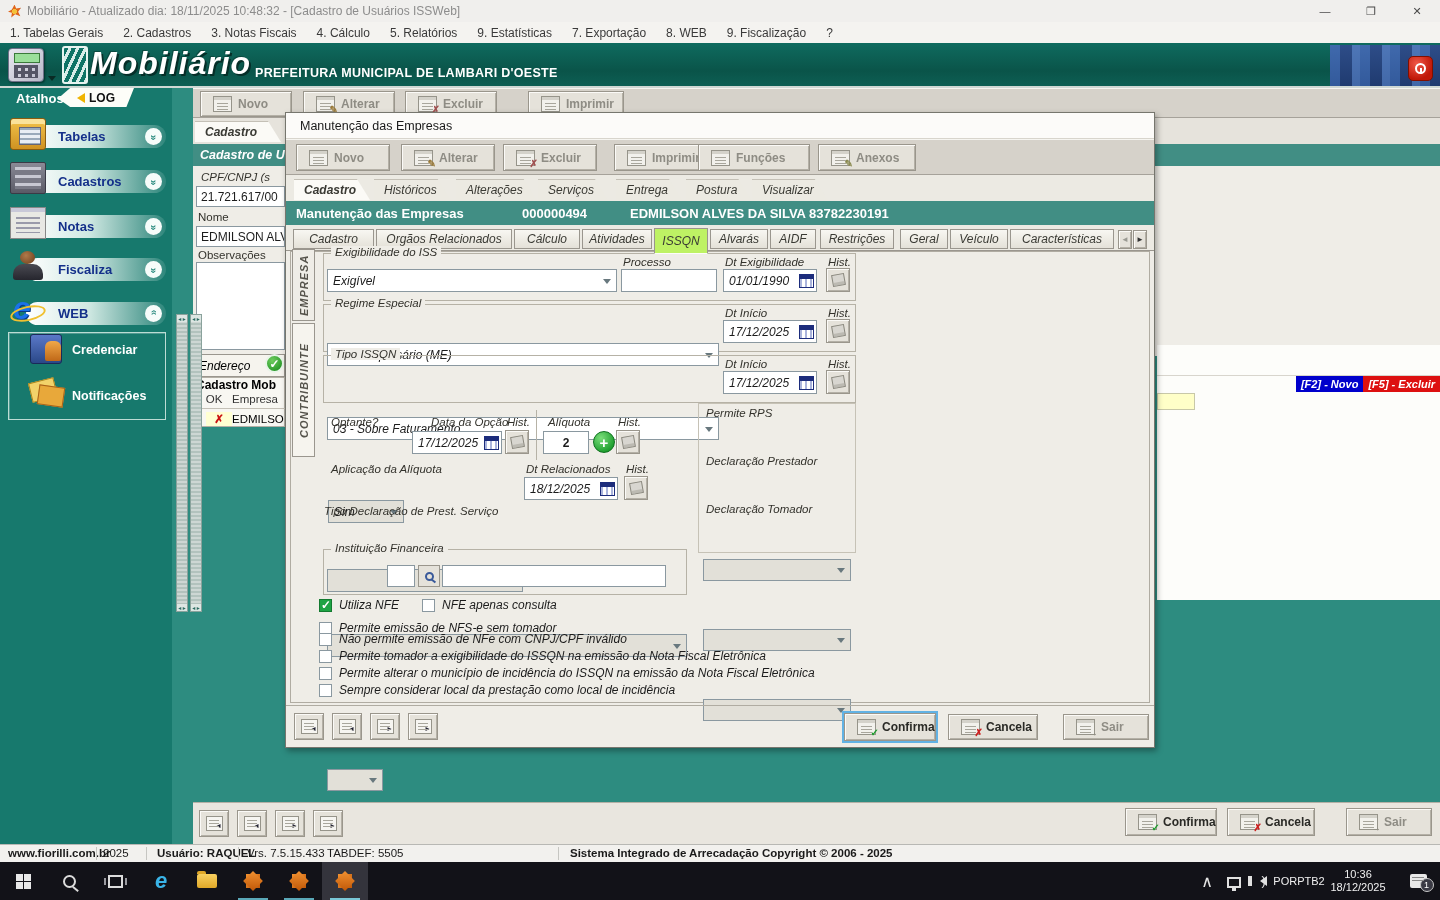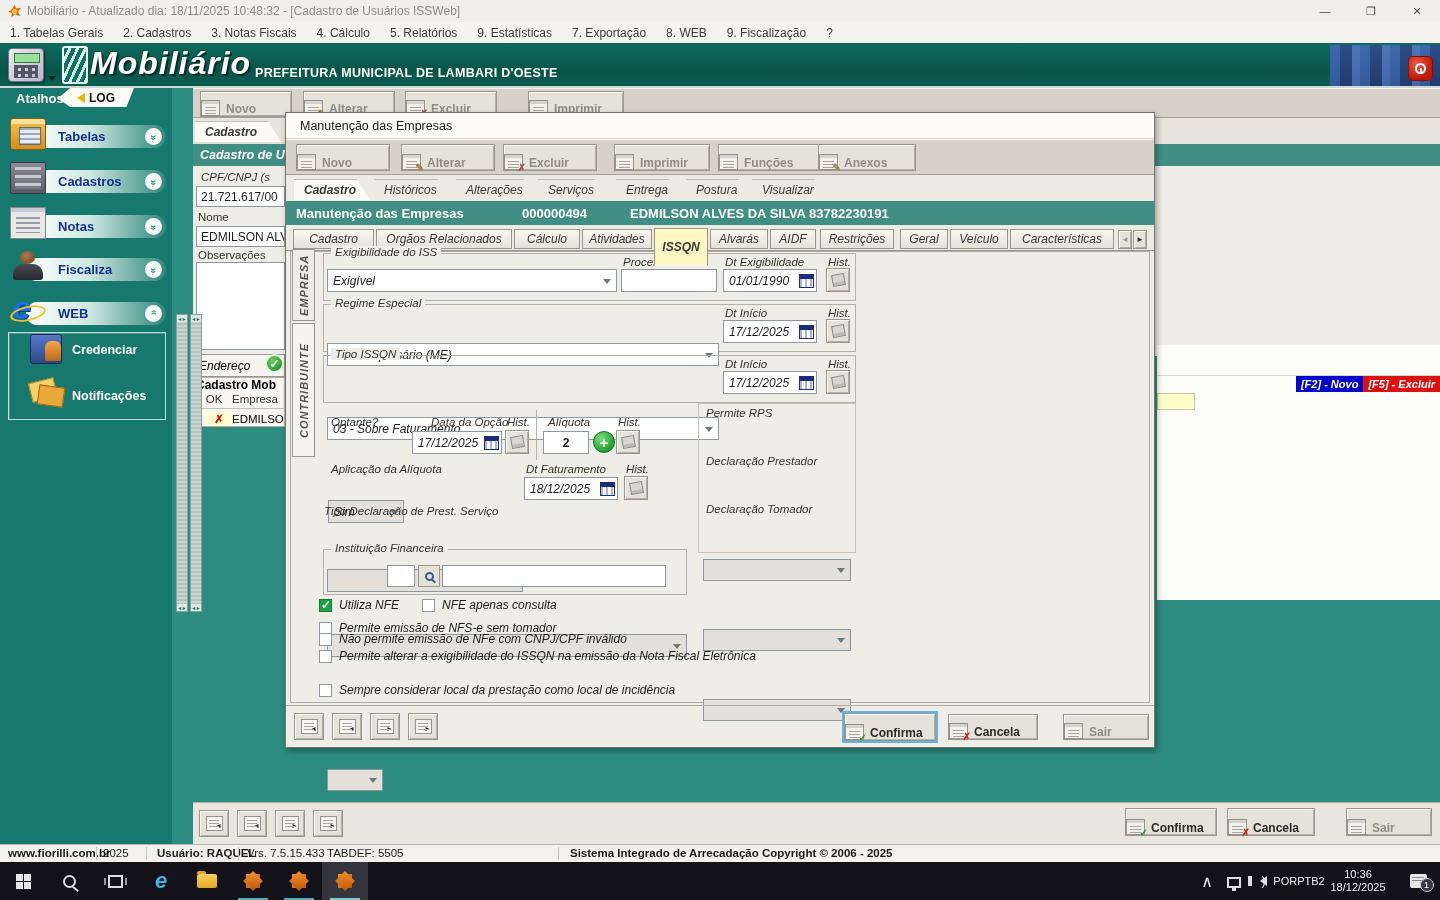--- a/index.html
+++ b/index.html
@@ -57,21 +57,21 @@
 .ico-web::after{content:"";position:absolute;left:2px;top:10px;width:32px;height:11px;border:2px solid #f0c030;border-radius:50%;transform:rotate(-12deg)}
 .ico-cred{background:linear-gradient(#5a78c8,#2a4888);border:1px solid #1a2a58;border-radius:3px}
 .ico-cred::after{content:"";position:absolute;left:14px;top:6px;width:16px;height:20px;border-radius:6px 6px 2px 2px;background:linear-gradient(#f0a848,#c06818)}
 .ico-notif{background:transparent}
 .ico-notif::before{content:"";position:absolute;left:2px;top:4px;width:24px;height:18px;background:#f2d26a;border:1px solid #a8821a;transform:rotate(-14deg)}
 .ico-notif::after{content:"";position:absolute;left:10px;top:10px;width:24px;height:18px;background:#e8a83a;border:1px solid #a8621a;transform:rotate(8deg)}
 
 .panel{background:#efede7}
 .graybar{background:#d6d2ca;border-top:1px solid #f6f5f1;border-bottom:1px solid #a6a29a}
 .tealbar{background:#418e84;color:#fff;font-weight:bold}
-.btn{display:flex;align-items:flex-end;gap:6px;justify-content:flex-start;padding-left:0;background:#e5e2da;border:1px solid #9a968c;box-shadow:inset 1px 1px 0 #fbfaf7,inset -1px -1px 0 #b4b0a6;font-size:12px;font-weight:bold;color:#2a2a26}
+.btn{display:flex;align-items:center;gap:6px;justify-content:flex-start;padding-left:12px;background:#e5e2da;border:1px solid #9a968c;box-shadow:inset 1px 1px 0 #fbfaf7,inset -1px -1px 0 #b4b0a6;font-size:12px;font-weight:bold;color:#2a2a26}
 .btn.disabled{color:#8e8c84}
 .btn.focusring{outline:2px solid #62b2e4;outline-offset:0}
 .tbico{width:19px;height:16px;background:#f2f1ec;border:1px solid #96948a;box-shadow:inset 0 3px 0 #d4d2ca;position:relative;flex:none}
 .tbico::after{content:"";position:absolute;left:3px;top:6px;width:11px;height:7px;background:repeating-linear-gradient(#a8a69c 0 1px,transparent 1px 3px)}
 .tbico .mark{position:absolute;right:-4px;bottom:-4px;font-size:10px;font-weight:bold;font-style:normal}
 .navbtn{background:#e5e2da;border:1px solid #9a968c;box-shadow:inset 1px 1px 0 #fbfaf7,inset -1px -1px 0 #b4b0a6;display:flex;align-items:center;justify-content:center}
 .navico{width:17px;height:15px;background:#f6f5f1;border:1px solid #96948a;position:relative}
 .navico::after{content:"";position:absolute;left:2px;top:3px;width:10px;height:8px;background:repeating-linear-gradient(#a8a69c 0 1px,transparent 1px 3px)}
 .navmark{position:absolute;right:1px;bottom:0;font-size:8px;color:#223}
 .dd{background:#fff;border:1px solid #8a98a0;display:flex;align-items:center;font-size:12px;font-style:italic;color:#1c1c1c;padding:0 16px 0 5px;position:relative}
@@ -85,21 +85,21 @@
 .grp{border:1px solid #b6b2a6}
 .grptitle{position:absolute;top:-8px;left:7px;background:#efede7;padding:0 4px;font-size:11.5px;font-style:italic;color:#33322c;white-space:nowrap}
 .flbl{font-size:11.5px;font-style:italic;color:#33322c;white-space:nowrap}
 .cb{width:13px;height:13px;border:1px solid #8a98a0;background:#fff;position:relative;flex:none}
 .cb.checked{background:#1ea344;border-color:#137a30}
 .cb.checked::after{content:"✓";position:absolute;left:1px;top:-2px;color:#fff;font-size:12px;font-weight:bold;font-style:normal}
 .cbrow{display:flex;align-items:center;gap:7px;font-size:12px;font-style:italic;color:#1c1c1c}
 .tab{height:21px;display:flex;align-items:center;padding:0 14px 0 10px;font-size:12px;font-style:italic;color:#3a3a34;background:#eceae2;clip-path:polygon(0 0,calc(100% - 13px) 0,100% 100%,0 100%);border-top:1px solid #c4c0b6}
 .tab.active{background:#fbfaf6;font-weight:bold}
 .itab{height:20px;display:flex;align-items:center;justify-content:center;font-size:12px;font-style:italic;background:linear-gradient(#f8f7f2,#e4e1d8);border:1px solid #9a968e;color:#3a3a34;white-space:nowrap}
-.itab.active{background:#fef9c3;font-weight:bold;height:38px;z-index:2;border-bottom-color:#fdfcf9}
+.itab.active{background:#bef264;font-weight:normal;height:26px;z-index:2;border-bottom-color:#fdfcf9}
 .vtab{writing-mode:vertical-rl;transform:rotate(180deg);display:flex;align-items:center;justify-content:center;background:#efede7;border:1px solid #9a968e;font-size:11px;font-style:italic;font-weight:bold;color:#55534b;letter-spacing:1px}
 .vscroll{width:12px;background:#cdd6d3;border:1px solid #8aa29c;background-image:repeating-linear-gradient(#b2c2bd 0 2px,transparent 2px 4px)}
 .vscroll::before,.vscroll::after{content:"◂ ▸";position:absolute;left:0;width:100%;text-align:center;font-size:6px;color:#2d6c62;background:#dde6e3}
 .vscroll::before{top:0}
 .vscroll::after{bottom:0}
 .plusbtn{width:22px;height:22px;border-radius:50%;background:radial-gradient(circle at 35% 30%,#7ade7a,#1e9e2e 75%);border:1px solid #0e701e;color:#fff;font-weight:bold;display:flex;align-items:center;justify-content:center;font-size:15px}
 .searchbtn{background:#e5e2da;border:1px solid #9a968c;display:flex;align-items:center;justify-content:center}
 .lupa{width:9px;height:9px;border:2px solid #3a5a9a;border-radius:50%;position:relative}
 .lupa::after{content:"";position:absolute;right:-4px;bottom:-3px;width:5px;height:2px;background:#3a5a9a;transform:rotate(40deg)}
 .greencheck{width:19px;height:19px;border-radius:50%;background:radial-gradient(circle at 35% 30%,#6ecc5e,#2a9a2a 75%);border:2px solid #e8f4e8;color:#fff;font-size:12px;font-weight:bold;display:flex;align-items:center;justify-content:center}
@@ -312,21 +312,21 @@
     <div class="abs btn disabled" style="left:217px;top:31px;width:94px;height:27px">
       <span class="tbico">
           <span class="mark" style="color:#a05050">✗</span>
         </span>
         <span>Excluir</span>
     </div>
     <div class="abs btn disabled" style="left:328px;top:31px;width:96px;height:27px">
       <span class="tbico"></span>
         <span>Imprimir</span>
     </div>
-    <div class="abs btn disabled" style="left:432px;top:31px;width:112px;height:27px">
+    <div class="abs btn disabled" style="left:412px;top:31px;width:112px;height:27px">
       <span class="tbico"></span>
         <span>Funções</span>
     </div>
     <div class="abs btn disabled" style="left:532px;top:31px;width:98px;height:27px">
       <span class="tbico">
           <span class="mark" style="color:#8a8a50">✎</span>
         </span>
         <span>Anexos</span>
     </div>
 
@@ -437,21 +437,21 @@
     <div class="abs plusbtn" style="left:307px;top:318px">+</div>
     <div class="abs flbl" style="left:332px;top:303px">Hist.</div>
     <div class="abs histbtn" style="left:330px;top:317px;width:24px;height:24px">
         <span class="histico"></span>
       </div>
 
     <div class="abs flbl" style="left:45px;top:350px">Aplicação da Alíquota</div>
     <div class="abs dd gray" style="left:41px;top:364px;width:196px;height:23px">
       <span class="chev"></span>
     </div>
-    <div class="abs flbl" style="left:240px;top:350px">Dt Faturamento</div>
+    <div class="abs flbl" style="left:240px;top:350px">Dt Relacionados</div>
     <div class="abs datebox" style="left:238px;top:364px;width:94px;height:23px">
       <span>18/12/2025</span>
         <span class="cal"></span>
     </div>
     <div class="abs flbl" style="left:340px;top:350px">Hist.</div>
     <div class="abs histbtn" style="left:338px;top:363px;width:24px;height:24px">
         <span class="histico"></span>
       </div>
 
     <div class="abs flbl" style="left:38px;top:392px">Tipo Declaração de Prest. Serviço</div>
@@ -496,21 +496,25 @@
     <div class="abs cbrow" style="left:33px;top:508px">
       <span class="cb"></span>
       <span>Permite emissão de NFS-e sem tomador</span>
     </div>
     <div class="abs cbrow" style="left:33px;top:519px">
       <span class="cb"></span>
       <span>Não permite emissão de NFe com CNPJ/CPF inválido</span>
     </div>
     <div class="abs cbrow" style="left:33px;top:536px">
       <span class="cb"></span>
-      <span>Permite alterar a exigibilidade do ISSQN na emissão da Nota Fiscal Eletrônica</span>
+      <span>Permite tomador a exigibilidade do ISSQN na emissão da Nota Fiscal Eletrônica</span>
+    </div>
+    <div class="abs cbrow" style="left:33px;top:553px">
+      <span class="cb"></span>
+      <span>Permite alterar o município de incidência do ISSQN na emissão da Nota Fiscal Eletrônica</span>
     </div>
     <div class="abs cbrow" style="left:33px;top:570px">
       <span class="cb"></span>
       <span>Sempre considerar local da prestação como local de incidência</span>
     </div>
 
     <div class="abs" style="left:0;top:592px;width:868px;height:1px;background:#b0aca2"></div>
     <div class="abs navbtn" style="left:8px;top:600px;width:30px;height:27px">
         <span class="navico">
           <span class="navmark">◂</span>

